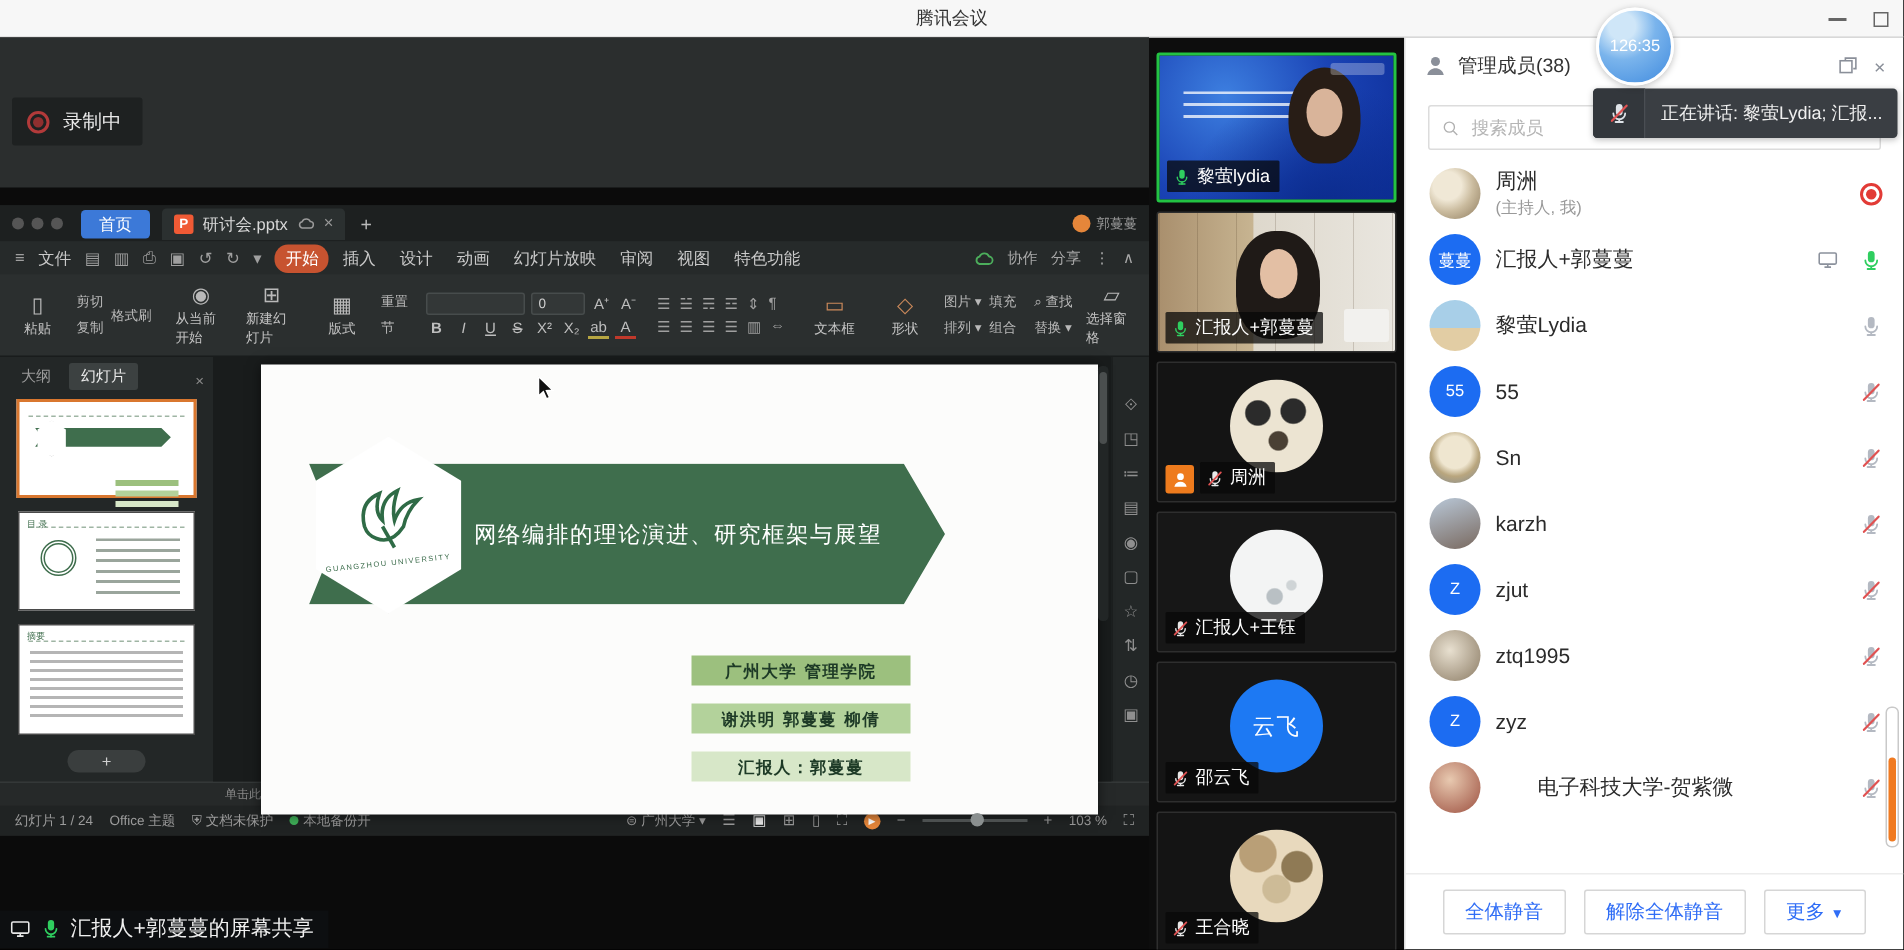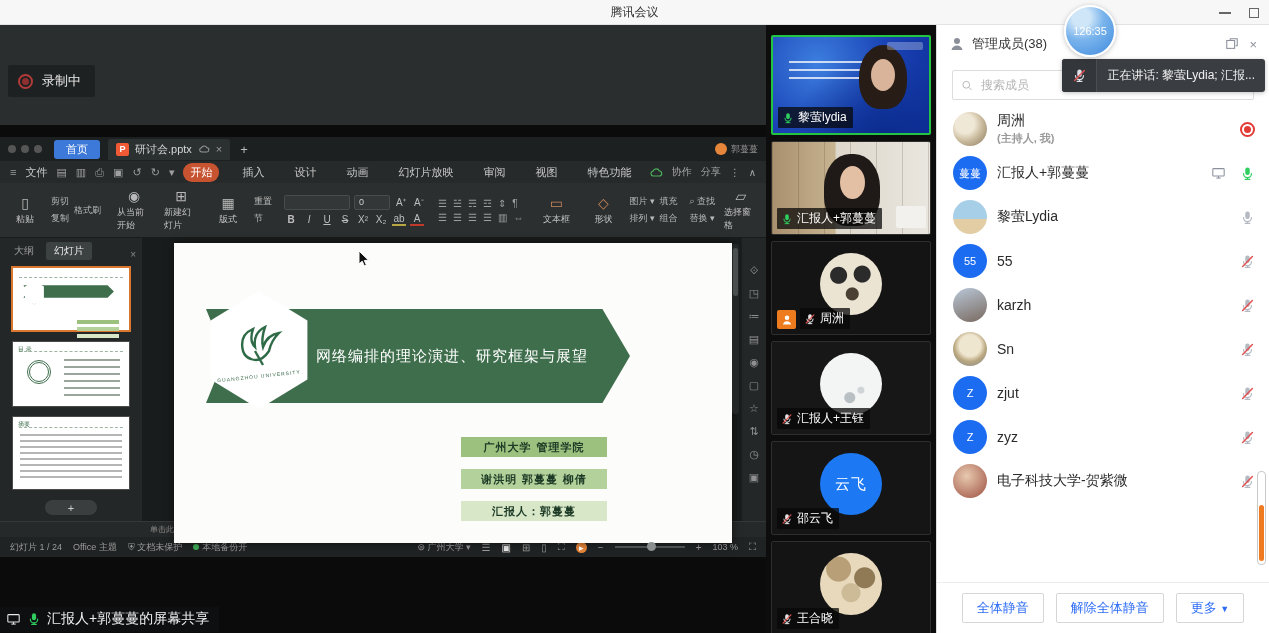--- a/index.html
+++ b/index.html
@@ -144,21 +144,21 @@
   .searchbox input::placeholder{color:#b5b5b5;}
   .toast{position:absolute;right:4px;top:34px;height:33px;background:#3a3e43;border-radius:3px;display:flex;align-items:center;z-index:5;box-shadow:0 1px 4px rgba(0,0,0,.25);}
   .toast .tmic{width:34px;height:33px;background:#33373c;border-radius:3px 0 0 3px;display:flex;align-items:center;justify-content:center;border-right:1px solid #4a4e53;}
   .toast .ttext{color:#f0f0f0;font-size:12px;padding:0 10px;white-space:nowrap;}
   .mlist{flex:1;overflow:hidden;}
   .mrow{height:44px;display:flex;align-items:center;padding:0 14px 0 16px;gap:10px;}
   .avatar{width:34px;height:34px;border-radius:50%;background:#ccc;flex:none;display:flex;align-items:center;justify-content:center;color:#fff;font-size:11px;}
   .avatar.small{width:22px;height:22px;margin-left:6px;}
   .mtext{flex:1;min-width:0;}
   .mname{font-size:14px;color:#2b2b2b;white-space:nowrap;overflow:hidden;}
-  .msub{font-size:11px;color:#9a9a9a;margin-top:1px;font-weight:bold;}
+  .msub{font-size:11px;color:#9a9a9a;margin-top:1px;}
   .micons{display:flex;align-items:center;gap:14px;flex:none;}
   .recdot{width:11px;height:11px;border:2px solid #e23b36;border-radius:50%;position:relative;display:inline-block;}
   .recdot::after{content:"";position:absolute;inset:2px;border-radius:50%;background:#e23b36;}
   .mfoot{height:50px;border-top:1px solid #ececec;display:flex;align-items:center;justify-content:center;gap:12px;flex:none;}
   .fbtn{border:1px solid #d6d6d6;background:#fff;border-radius:2px;color:#2f6df6;font-size:13px;padding:5px 14px;font-family:"Liberation Sans",sans-serif;}
   .fbtn .caret{font-size:9px;}
   .mscroll{position:absolute;right:3px;bottom:68px;width:7px;height:92px;border:1px solid #c9c9c9;border-radius:4px;z-index:6;}
   .mscroll::after{content:"";position:absolute;left:1px;right:1px;bottom:3px;height:56px;background:#f07a21;border-radius:3px;}
 
   
@@ -226,21 +226,21 @@
       <div class="menurow">
         <span class="qicon">≡</span>
         <span>文件</span>
         <span class="qicon">▤</span>
         <span class="qicon">▥</span>
         <span class="qicon">⎙</span>
         <span class="qicon">▣</span>
         <span class="qicon">↺</span>
         <span class="qicon">↻</span>
         <span class="qicon">▾</span>
-        <span style="display:flex;gap:16px;align-items:center;">
+        <span style="display:flex;gap:2px;align-items:center;">
 
         <span class="rtab active">开始</span>
             <span class="rtab">插入</span>
             <span class="rtab">设计</span>
             <span class="rtab">动画</span>
             <span class="rtab">幻灯片放映</span>
             <span class="rtab">审阅</span>
             <span class="rtab">视图</span>
             <span class="rtab">特色功能</span>
           </span>
@@ -705,41 +705,41 @@
               <rect x="5.6" y="1.5" width="4.8" height="8" rx="2.4" class="mbody"></rect>
               <path d="M3.8 8.2a4.2 4.2 0 0 0 8.4 0" class="marc"></path>
               <line x1="8" y1="12.4" x2="8" y2="14.2" class="marc"></line>
               <line x1="5.4" y1="14.2" x2="10.6" y2="14.2" class="marc"></line>
               <line x1="2.8" y1="13.4" x2="13.2" y2="2.6" class="slash"></line>
             </svg>
           </span>
         </div>
 
         <div class="mrow">
+          <span class="avatar" style="background: radial-gradient(circle at 50% 40%, rgb(239, 230, 208) 0px, rgb(239, 230, 208) 40%, rgb(185, 166, 126) 60%, rgb(124, 136, 148));"></span>
+          <span class="mtext">
+            <span class="mname" style="display:block;">Sn</span>
+
+          </span>
+          <span class="micons">
+
+            <svg class="mic muted" width="15" height="15" viewBox="0 0 16 16">
+              <rect x="5.6" y="1.5" width="4.8" height="8" rx="2.4" class="mbody"></rect>
+              <path d="M3.8 8.2a4.2 4.2 0 0 0 8.4 0" class="marc"></path>
+              <line x1="8" y1="12.4" x2="8" y2="14.2" class="marc"></line>
+              <line x1="5.4" y1="14.2" x2="10.6" y2="14.2" class="marc"></line>
+              <line x1="2.8" y1="13.4" x2="13.2" y2="2.6" class="slash"></line>
+            </svg>
+          </span>
+        </div>
+
+        <div class="mrow">
           <span class="avatar" style="background: linear-gradient(160deg, rgb(185, 200, 216), rgb(121, 105, 95));"></span>
           <span class="mtext">
             <span class="mname" style="display:block;">karzh</span>
-
-          </span>
-          <span class="micons">
-
-            <svg class="mic muted" width="15" height="15" viewBox="0 0 16 16">
-              <rect x="5.6" y="1.5" width="4.8" height="8" rx="2.4" class="mbody"></rect>
-              <path d="M3.8 8.2a4.2 4.2 0 0 0 8.4 0" class="marc"></path>
-              <line x1="8" y1="12.4" x2="8" y2="14.2" class="marc"></line>
-              <line x1="5.4" y1="14.2" x2="10.6" y2="14.2" class="marc"></line>
-              <line x1="2.8" y1="13.4" x2="13.2" y2="2.6" class="slash"></line>
-            </svg>
-          </span>
-        </div>
-
-        <div class="mrow">
-          <span class="avatar" style="background: radial-gradient(circle at 50% 40%, rgb(239, 230, 208) 0px, rgb(239, 230, 208) 40%, rgb(185, 166, 126) 60%, rgb(124, 136, 148));"></span>
-          <span class="mtext">
-            <span class="mname" style="display:block;">Sn</span>
 
           </span>
           <span class="micons">
 
             <svg class="mic muted" width="15" height="15" viewBox="0 0 16 16">
               <rect x="5.6" y="1.5" width="4.8" height="8" rx="2.4" class="mbody"></rect>
               <path d="M3.8 8.2a4.2 4.2 0 0 0 8.4 0" class="marc"></path>
               <line x1="8" y1="12.4" x2="8" y2="14.2" class="marc"></line>
               <line x1="5.4" y1="14.2" x2="10.6" y2="14.2" class="marc"></line>
               <line x1="2.8" y1="13.4" x2="13.2" y2="2.6" class="slash"></line>
@@ -760,20 +760,37 @@
             <svg class="mic muted" width="15" height="15" viewBox="0 0 16 16">
               <rect x="5.6" y="1.5" width="4.8" height="8" rx="2.4" class="mbody"></rect>
               <path d="M3.8 8.2a4.2 4.2 0 0 0 8.4 0" class="marc"></path>
               <line x1="8" y1="12.4" x2="8" y2="14.2" class="marc"></line>
               <line x1="5.4" y1="14.2" x2="10.6" y2="14.2" class="marc"></line>
               <line x1="2.8" y1="13.4" x2="13.2" y2="2.6" class="slash"></line>
             </svg>
           </span>
         </div>
 
+        <div class="mrow">
+          <span class="avatar" style="background: radial-gradient(circle at 40% 40%, rgb(232, 224, 208), rgb(138, 122, 99));"></span>
+          <span class="mtext">
+            <span class="mname" style="display:block;">ztq1995</span>
+
+          </span>
+          <span class="micons">
+
+            <svg class="mic muted" width="15" height="15" viewBox="0 0 16 16">
+              <rect x="5.6" y="1.5" width="4.8" height="8" rx="2.4" class="mbody"></rect>
+              <path d="M3.8 8.2a4.2 4.2 0 0 0 8.4 0" class="marc"></path>
+              <line x1="8" y1="12.4" x2="8" y2="14.2" class="marc"></line>
+              <line x1="5.4" y1="14.2" x2="10.6" y2="14.2" class="marc"></line>
+              <line x1="2.8" y1="13.4" x2="13.2" y2="2.6" class="slash"></line>
+            </svg>
+          </span>
+        </div>
 
         <div class="mrow">
           <span class="avatar" style="background: rgb(28, 108, 242);">
             <span>Z</span>
           </span>
           <span class="mtext">
             <span class="mname" style="display:block;">zyz</span>
 
           </span>
           <span class="micons">
@@ -784,21 +801,21 @@
               <line x1="8" y1="12.4" x2="8" y2="14.2" class="marc"></line>
               <line x1="5.4" y1="14.2" x2="10.6" y2="14.2" class="marc"></line>
               <line x1="2.8" y1="13.4" x2="13.2" y2="2.6" class="slash"></line>
             </svg>
           </span>
         </div>
 
         <div class="mrow">
           <span class="avatar" style="background: radial-gradient(circle at 40% 35%, rgb(232, 201, 176), rgb(156, 79, 63));"></span>
           <span class="mtext">
-            <span class="mname" style="display:block;">电子科技大学-贺紫微</span>
+            <span class="mname" style="display:block;margin-left:28px;">电子科技大学-贺紫微</span>
 
           </span>
           <span class="micons">
 
             <svg class="mic muted" width="15" height="15" viewBox="0 0 16 16">
               <rect x="5.6" y="1.5" width="4.8" height="8" rx="2.4" class="mbody"></rect>
               <path d="M3.8 8.2a4.2 4.2 0 0 0 8.4 0" class="marc"></path>
               <line x1="8" y1="12.4" x2="8" y2="14.2" class="marc"></line>
               <line x1="5.4" y1="14.2" x2="10.6" y2="14.2" class="marc"></line>
               <line x1="2.8" y1="13.4" x2="13.2" y2="2.6" class="slash"></line>

